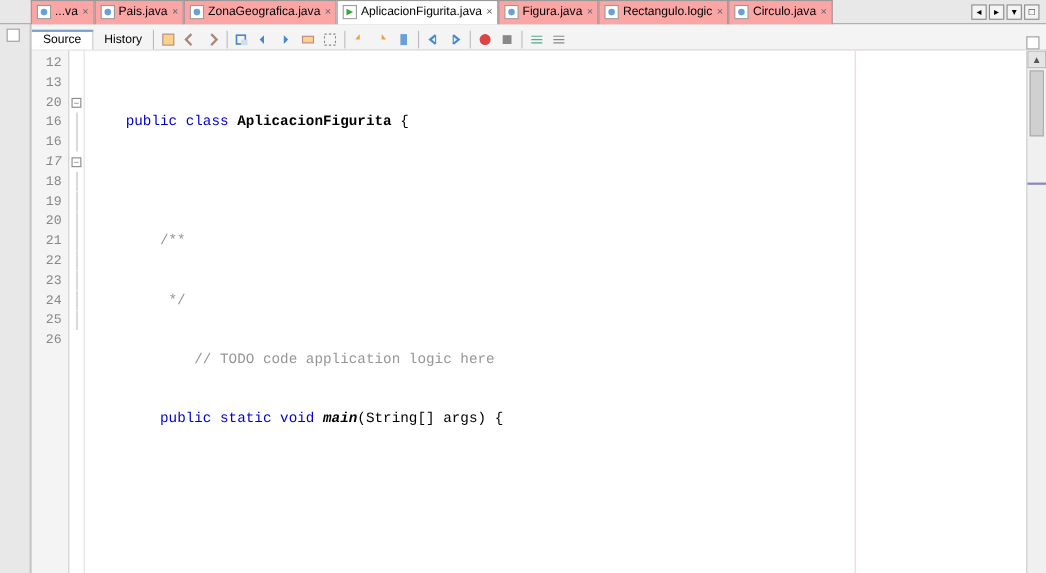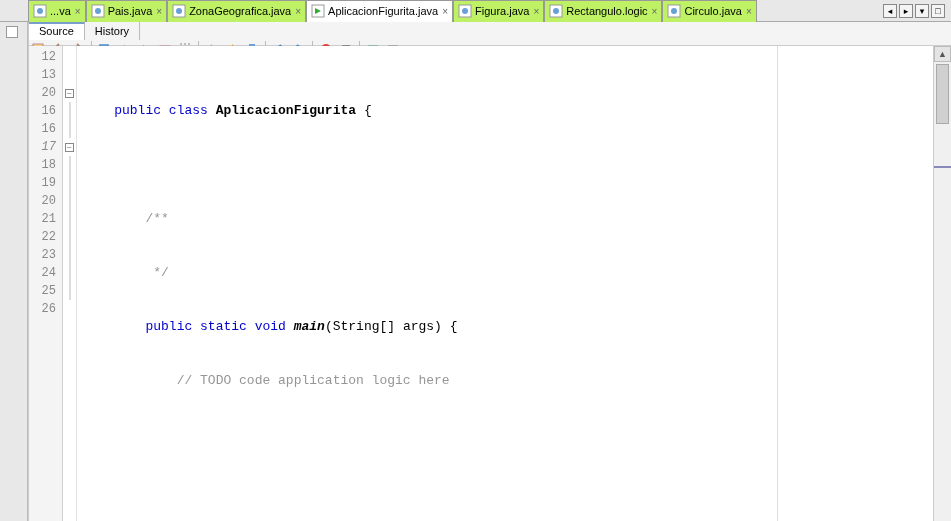--- a/index.html
+++ b/index.html
@@ -2,36 +2,36 @@
 <html><head>
 <meta charset="utf-8">
 <style>
 * { margin: 0; padding: 0; box-sizing: border-box; }
 body { font-family: Tahoma, sans-serif; font-size: 11px; background: #ececec; width: 951px; height: 521px; overflow: hidden; position: relative; }
 
 .main-container { display: flex; flex-direction: column; height: 100%; }
 
 
 .tabs-bar { display: flex; align-items: center; background: #e8e8e8; border-bottom: 1px solid #aaa; height: 22px; padding-left: 28px; position: relative; }
-.tab { display: flex; align-items: center; padding: 2px 4px; border: 1px solid #999; border-bottom: none; background: #bef264; margin-right: 0; height: 22px; cursor: pointer; font-size: 11px; }
+.tab { display: flex; align-items: center; padding: 2px 4px; border: 1px solid #999; border-bottom: none; background: #fca5a5; margin-right: 0; height: 22px; cursor: pointer; font-size: 11px; }
 .tab.active { background: #fff; }
 .tab .ticon { width: 14px; height: 14px; margin-right: 3px; display: inline-flex; align-items: center; justify-content: center; }
 .tab .close { margin-left: 4px; color: #666; font-size: 10px; cursor: pointer; }
 .tabs-right { margin-left: auto; display: flex; gap: 2px; padding-right: 6px; }
 .tabs-right .sq { width: 14px; height: 14px; border: 1px solid #888; background: #f4f4f4; display: inline-flex; align-items: center; justify-content: center; font-size: 9px; cursor: pointer; }
 
 
 .left-gutter { position: absolute; left: 0; top: 0; bottom: 0; width: 28px; background: #e8e8e8; border-right: 1px solid #bbb; }
 .left-gutter::before { content: ""; position: absolute; top: 26px; left: 6px; width: 10px; height: 10px; border: 1px solid #999; background: #fff; }
 
 
 .editor-shell { display: flex; flex-direction: column; flex: 1; background: #fff; margin-left: 28px; border-left: 1px solid #ccc; }
 
 
-.editor-toolbar { display: flex; align-items: flex-start; background: #f4f4f4; border-bottom: 1px solid #ccc; height: 24px; padding-right: 4px; flex-direction: column; }
+.editor-toolbar { display: flex; align-items: flex-end; background: #f4f4f4; border-bottom: 1px solid #ccc; height: 24px; padding-right: 4px; }
 .view-tabs { display: flex; margin-right: 4px; }
 .view-tab { padding: 3px 10px; border-right: 1px solid #bbb; background: #f4f4f4; cursor: pointer; font-size: 11px; }
 .view-tab.active { background: #fff; border-top: 2px solid #7a9ecb; padding-top: 1px; }
 .toolbar-icons { display: flex; gap: 2px; align-items: center; }
 .tbtn { width: 18px; height: 18px; display: inline-flex; align-items: center; justify-content: center; cursor: pointer; border: 1px solid transparent; }
 .tsep { width: 1px; height: 16px; background: #bbb; margin: 0 2px; }
 .mini-square { width: 12px; height: 12px; border: 1px solid #999; background: #fff; margin-left: auto; margin-right: 2px; }
 
 
 .code-area { display: flex; flex: 1; overflow: hidden; position: relative; background: #fff; }
@@ -326,22 +326,22 @@
             </svg>
           </div>
           <div class="fmark"></div>
         </div>
       <div class="code-lines">
         <div class="rightmargin"></div>
         <div class="ln"><span>    </span><span class="kw">public class </span><span class="bold">AplicacionFigurita</span><span> {</span></div>
         <div class="ln"></div>
         <div class="ln"><span class="comment">        /**</span></div>
         <div class="ln"><span class="comment">         */</span></div>
+        <div class="ln"><span>            </span><span class="comment">// TODO code application logic here</span></div>
         <div class="ln"><span>        </span><span class="kw">public static void </span><span class="bold italic">main</span><span>(String[] args) {</span></div>
-        <div class="ln"><span>            </span><span class="comment">// TODO code application logic here</span></div>
         <div class="ln"></div>
         
         
         
         
         
         
         
       </div>
       <div class="vscroll">

